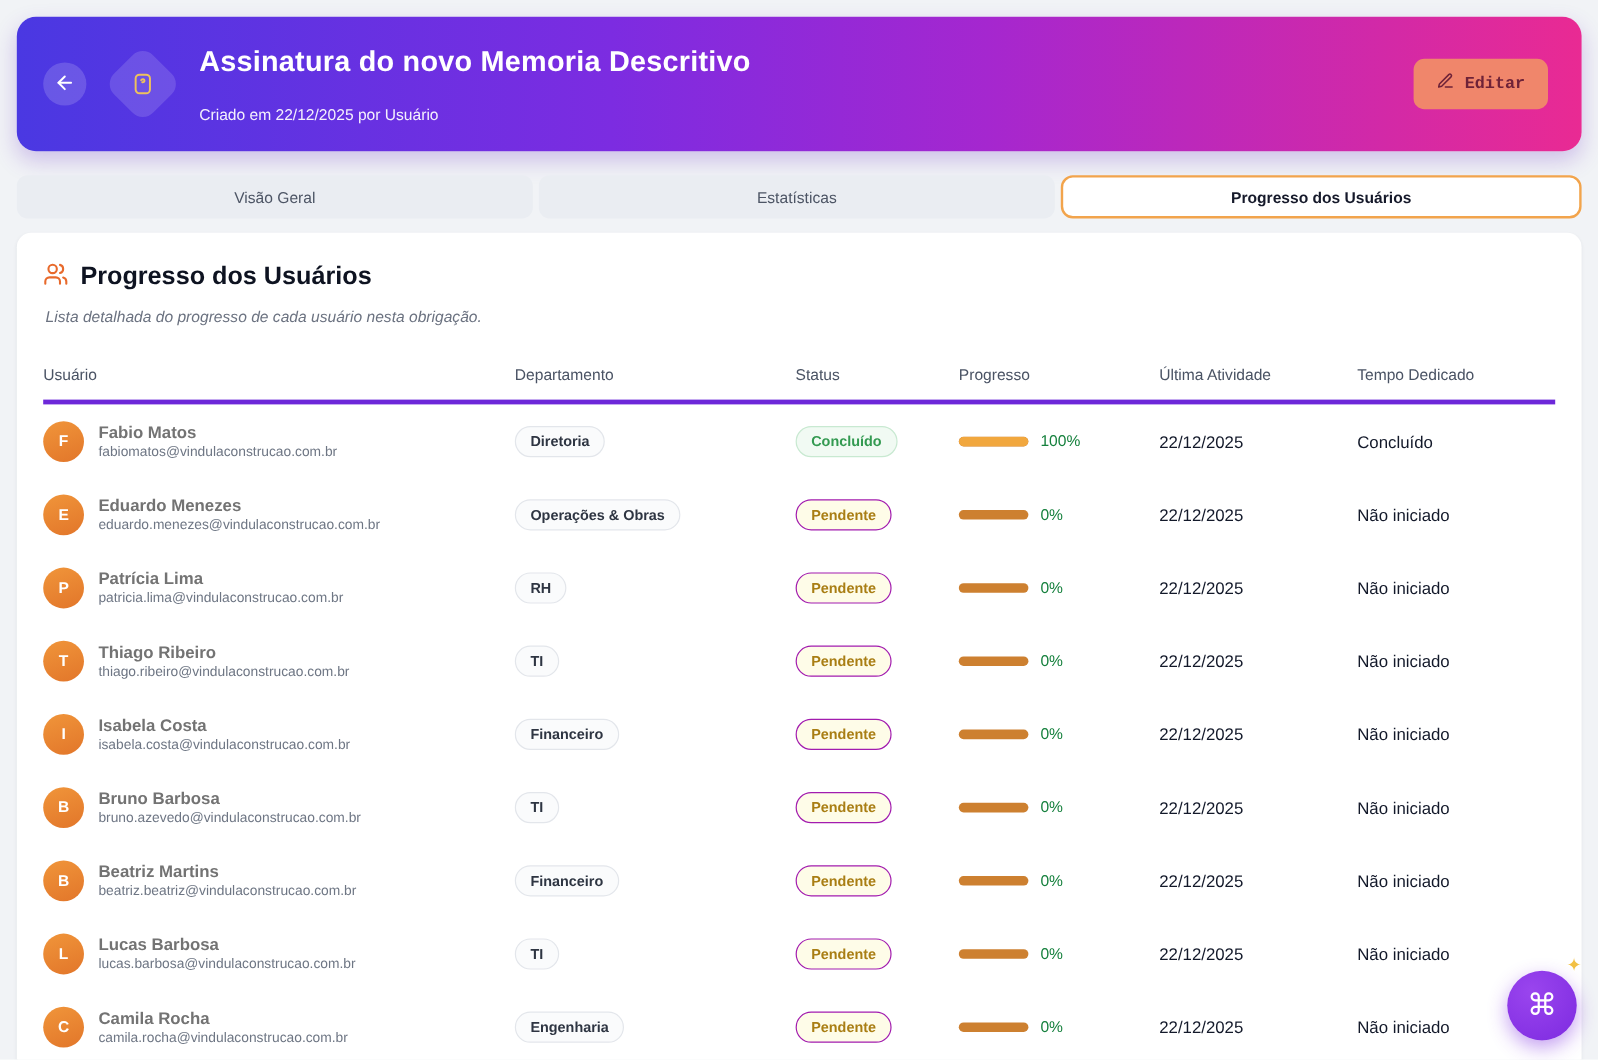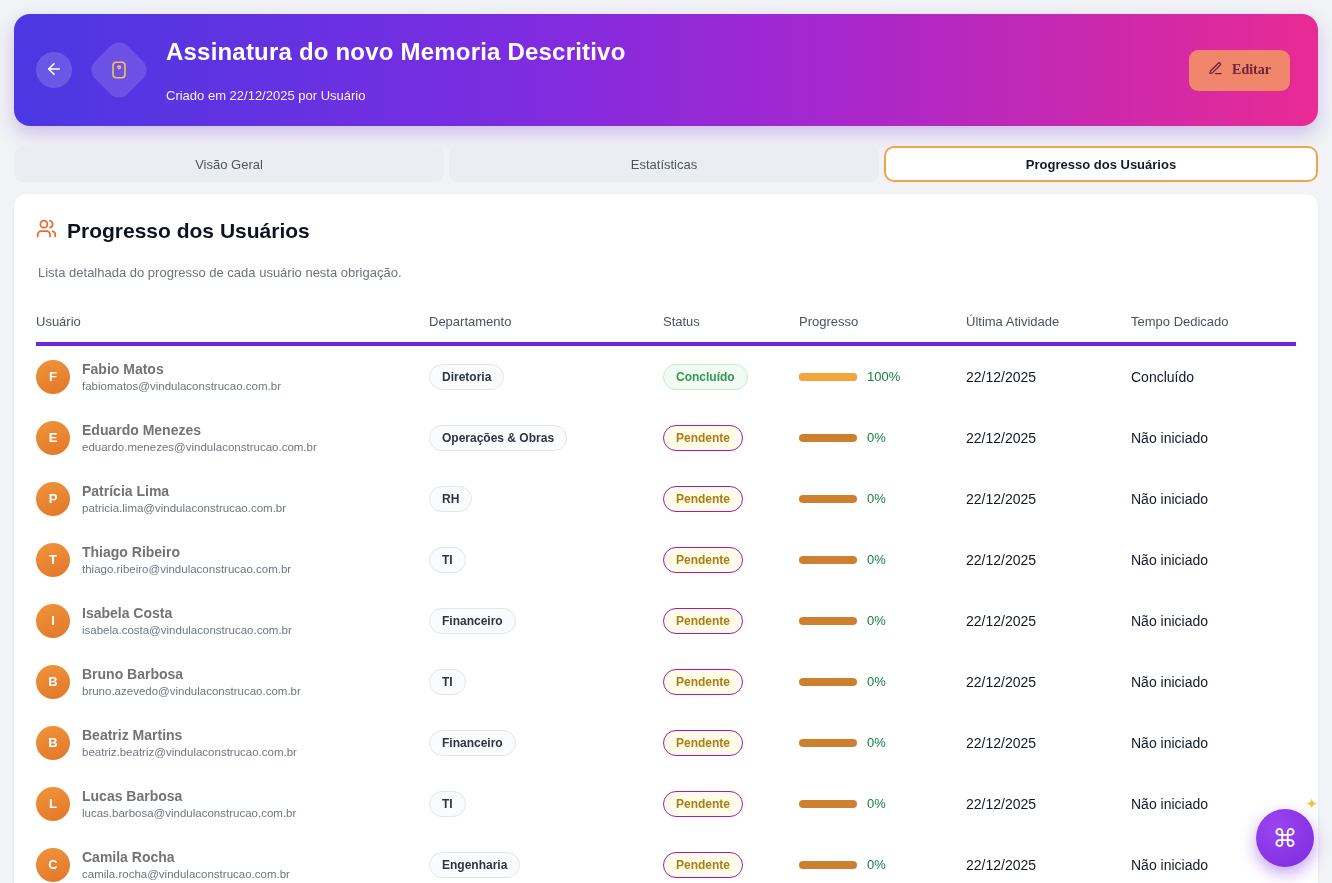--- a/index.html
+++ b/index.html
@@ -42,21 +42,21 @@
     color:#fff; font-size:24px; font-weight:700; letter-spacing:0.2px;
   }
   .header-subtitle {
     color:rgba(255,255,255,0.93); font-size:13px; font-weight:400; margin-top:22px;
   }
   .edit-btn {
     display:flex; align-items:center; gap:9px;
     background:#f0866b; color:#6e2238;
     border:none; border-radius:9px;
     padding:11px 19px; font-size:14px; font-weight:600;
-    font-family:Liberation Serif, serif;
+    font-family:Liberation Mono, monospace;
     cursor:pointer; flex:0 0 auto;
   }
 
   
   .tabs {
     margin:20px 14px 0;
     display:flex; gap:5px;
   }
   .tab {
     flex:1; height:36px;
@@ -78,21 +78,21 @@
     background:#fff;
     border-radius:12px;
     padding:24px 22px 0;
     height:720px;
     box-shadow:0 1px 3px rgba(25,32,46,0.06);
     overflow:hidden;
   }
   .section-head { display:flex; align-items:center; gap:10px; }
   .section-head svg { flex:0 0 auto; }
   .section-title { font-size:21px; font-weight:700; color:#0e1321; }
-  .section-subtitle { font-size:13px; color:#6b7280; margin-top:22px; margin-left:2px; }
+  .section-subtitle { font-size:13px; color:#6b7280; margin-top:12px; margin-left:2px;font-style:italic; }
 
   
   .table { margin-top:26px; }
   .thead {
     display:flex; align-items:flex-end;
     padding:8px 0 13px;
     border-bottom:4px solid #6d28d9;
   }
   .thead .th { font-size:13px; color:#4a5364; font-weight:500; }
   .c-user  { width:393px; }

